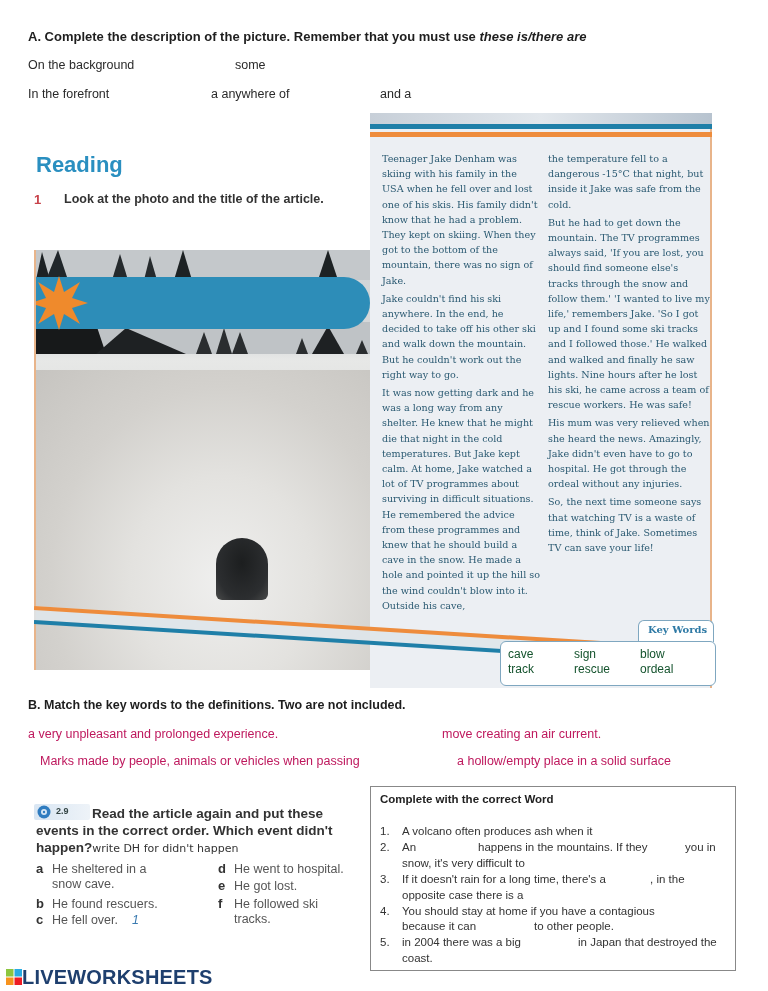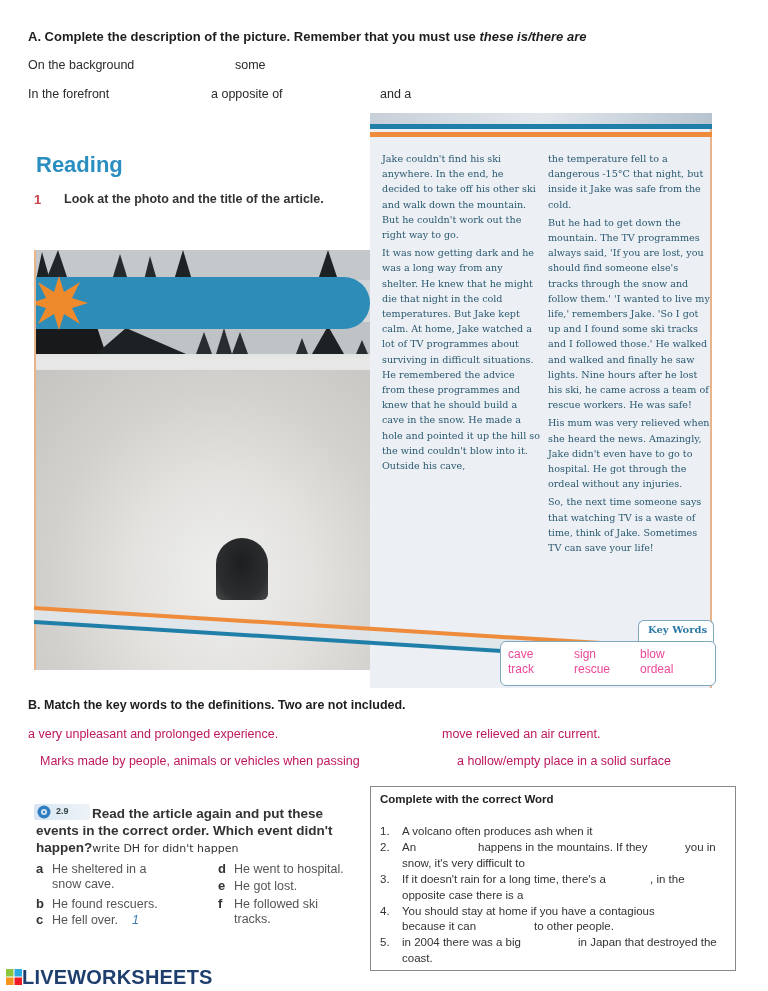--- a/index.html
+++ b/index.html
@@ -43,21 +43,21 @@
   .col { font-family: "DejaVu Serif", serif; font-size: 9.6px; line-height: 15.2px; color: #2b5a72; }
   .col p { margin-bottom: 3px; }
   .col-left { left: 12px; top: 38px; width: 158px; }
   .col-right { left: 178px; top: 38px; width: 162px; }
 
   
   .kw-tab { left: 638px; top: 620px; width: 76px; height: 22px; border: 1.5px solid #7fa7c0; border-bottom: none;
             border-radius: 6px 6px 0 0; background: #fff; }
   .kw-tab-label { left: 648px; top: 624px; font-family: "DejaVu Serif", serif; font-weight: bold; font-size: 10px; color: #2f7aa5; }
   .kw-box { left: 500px; top: 641px; width: 216px; height: 45px; border: 1.5px solid #7fa7c0; border-radius: 6px; background: #fff; }
-  .kw-word { font-size: 12px; color: #ec4899; }
+  .kw-word { font-size: 12px; color: #14532d; }
 
   
   .secB-title { left: 28px; top: 698px; font-size: 12.5px; font-weight: bold; color: #1e1e1e; }
   .secB-def { font-size: 12.5px; color: #be185d; }
 
   
   .audio-badge { left: 34px; top: 804px; width: 56px; height: 16px; background: linear-gradient(90deg,#d9e6f3,#eef3f8); border-radius: 2px; }
   .audio-icon { left: 36px; top: 805px; width: 16px; height: 14px; }
   .audio-num { left: 56px; top: 806px; font-size: 9px; font-weight: bold; color: #344; }
   .events-q { left: 36px; top: 805px; width: 330px; font-size: 13.5px; font-weight: bold; color: #333; line-height: 17px; text-indent: 56px; }
@@ -76,21 +76,21 @@
   .logo-icon { left: 6px; top: 969px; width: 16px; height: 16px; }
   .logo-text { left: 22px; top: 966px; font-size: 20px; font-weight: bold; color: #1e3f6e; letter-spacing: 0.2px; }
 </style>
 </head>
 <body>
 
 <div class="abs secA-title"><span>A. Complete the description of the picture. Remember that you must use </span><i>these is/there are</i></div>
 <div class="abs secA-line" style="left:28px; top:58px;">On the background</div>
 <div class="abs secA-line" style="left:235px; top:58px;">some</div>
 <div class="abs secA-line" style="left:28px; top:87px;">In the forefront</div>
-<div class="abs secA-line" style="left:211px; top:87px;">a opposite of</div>
+<div class="abs secA-line" style="left:211px; top:87px;">a anywhere of</div>
 <div class="abs secA-line" style="left:380px; top:87px;">and a</div>
 
 <div class="abs reading-box"></div>
 <div class="abs reading-title">Reading</div>
 <div class="abs reading-num">1</div>
 <div class="abs reading-instr">Look at the photo and the title of the article.</div>
 
 <div class="abs photo">
   <svg class="abs trees-top" viewBox="0 0 338 30" preserveAspectRatio="none">
     <rect x="0" y="0" width="338" height="30" fill="#c4c8cb"></rect>
@@ -118,20 +118,21 @@
   <svg class="abs burst" viewBox="0 0 58 58">
     <polygon points="29,2 34,18 50,8 42,24 58,29 42,34 50,50 34,40 29,56 24,40 8,50 16,34 0,29 16,24 8,8 24,18" fill="#ef8a2c"></polygon>
   </svg>
 </div>
 
 <div class="abs article">
   <div class="abs article-bar-top"></div>
   <div class="abs article-bar-blue"></div>
   <div class="abs article-bar-orange"></div>
   <div class="abs col col-left">
+    <p>Teenager Jake Denham was skiing with his family in the USA when he fell over and lost one of his skis. His family didn't know that he had a problem. They kept on skiing. When they got to the bottom of the mountain, there was no sign of Jake.</p>
     <p>Jake couldn't find his ski anywhere. In the end, he decided to take off his other ski and walk down the mountain. But he couldn't work out the right way to go.</p>
     <p>It was now getting dark and he was a long way from any shelter. He knew that he might die that night in the cold temperatures. But Jake kept calm. At home, Jake watched a lot of TV programmes about surviving in difficult situations. He remembered the advice from these programmes and knew that he should build a cave in the snow. He made a hole and pointed it up the hill so the wind couldn't blow into it. Outside his cave,</p>
   </div>
   <div class="abs col col-right">
     <p>the temperature fell to a dangerous -15°C that night, but inside it Jake was safe from the cold.</p>
     <p>But he had to get down the mountain. The TV programmes always said, 'If you are lost, you should find someone else's tracks through the snow and follow them.' 'I wanted to live my life,' remembers Jake. 'So I got up and I found some ski tracks and I followed those.' He walked and walked and finally he saw lights. Nine hours after he lost his ski, he came across a team of rescue workers. He was safe!</p>
     <p>His mum was very relieved when she heard the news. Amazingly, Jake didn't even have to go to hospital. He got through the ordeal without any injuries.</p>
     <p>So, the next time someone says that watching TV is a waste of time, think of Jake. Sometimes TV can save your life!</p>
   </div>
 </div>
@@ -147,21 +148,21 @@
 <div class="abs kw-box"></div>
 <div class="abs kw-word" style="left:508px; top:647px;">cave</div>
 <div class="abs kw-word" style="left:574px; top:647px;">sign</div>
 <div class="abs kw-word" style="left:640px; top:647px;">blow</div>
 <div class="abs kw-word" style="left:508px; top:662px;">track</div>
 <div class="abs kw-word" style="left:574px; top:662px;">rescue</div>
 <div class="abs kw-word" style="left:640px; top:662px;">ordeal</div>
 
 <div class="abs secB-title">B. Match the key words to the definitions. Two are not included.</div>
 <div class="abs secB-def" style="left:28px; top:727px;">a very unpleasant and prolonged experience.</div>
-<div class="abs secB-def" style="left:442px; top:727px;">move relieved an air current.</div>
+<div class="abs secB-def" style="left:442px; top:727px;">move creating an air current.</div>
 <div class="abs secB-def" style="left:40px; top:754px;text-align:right;">Marks made by people, animals or vehicles when passing</div>
 <div class="abs secB-def" style="left:457px; top:754px;">a hollow/empty place in a solid surface</div>
 
 <div class="abs audio-badge"></div>
 <svg class="abs audio-icon" viewBox="0 0 16 14">
   <circle cx="8" cy="7" r="6.5" fill="#2f7cc0"></circle>
   <circle cx="8" cy="7" r="3" fill="#d6e6f5"></circle>
   <circle cx="8" cy="7" r="1.2" fill="#2f7cc0"></circle>
 </svg>
 <div class="abs audio-num">2.9</div>

